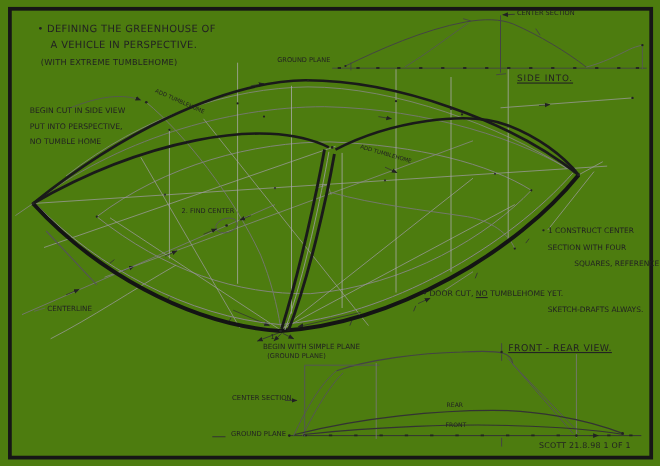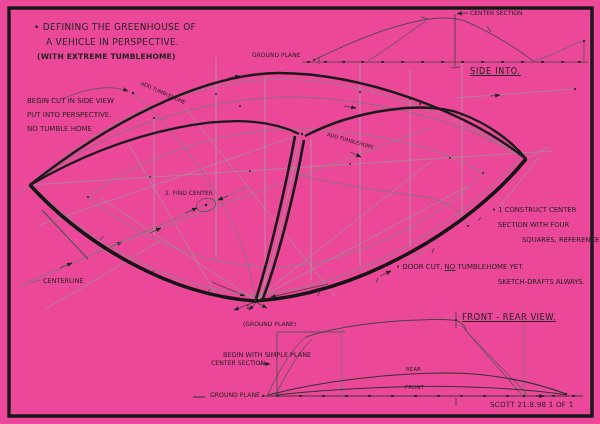--- a/index.html
+++ b/index.html
@@ -1,16 +1,16 @@
 <!DOCTYPE html>
 <html><head>
 <meta charset="utf-8">
 <style>
   html,body{margin:0;padding:0;background:#fff;}
-  .stage{position:relative;width:600px;height:424px;background:#ec4899;font-family:"DejaVu Sans",sans-serif;overflow:hidden;}
+  .stage{position:relative;width:600px;height:424px;background:#4d7c0f;font-family:"DejaVu Sans",sans-serif;overflow:hidden;}
   svg{position:absolute;left:0;top:0;}
   .hw{position:absolute;color:#222;white-space:nowrap;letter-spacing:0.2px;line-height:1.0;}
   .u{text-decoration:underline;}
 </style>
 </head>
 <body>
 
 <div class="stage">
 <svg width="600" height="424" viewBox="0 0 600 424">
   <defs>
@@ -187,48 +187,48 @@
     <circle cx="483" cy="173" r="1" fill="#222" stroke="none"></circle>
     <circle cx="468" cy="226" r="1" fill="#222" stroke="none"></circle>
     <circle cx="280" cy="73" r="1" fill="#222" stroke="none"></circle>
     <circle cx="240" cy="106" r="1" fill="#222" stroke="none"></circle>
     <circle cx="420" cy="104" r="1" fill="#222" stroke="none"></circle>
   </g>
 </svg>
 
   <div class="hw" style="left:34px;top:23px;font-size:9px;letter-spacing:0.3px;">• DEFINING THE GREENHOUSE OF</div>
   <div class="hw" style="left:46px;top:38px;font-size:9px;letter-spacing:0.3px;">A VEHICLE IN PERSPECTIVE.</div>
-  <div class="hw" style="left:37px;top:53px;font-size:7.5px;font-weight:bold;">(WITH EXTREME TUMBLEHOME)</div>
+  <div class="hw" style="left:37px;top:53px;font-size:7.5px;">(WITH EXTREME TUMBLEHOME)</div>
 
   <div class="hw" style="left:252px;top:52px;font-size:6px;letter-spacing:0;">GROUND PLANE</div>
   <div class="hw" style="left:470px;top:10px;font-size:6px;letter-spacing:0;">CENTER SECTION</div>
   <div class="hw u" style="left:470px;top:68px;font-size:8px;letter-spacing:0.8px;">SIDE INTO.</div>
 
   <div class="hw" style="left:27px;top:98px;font-size:7px;letter-spacing:0;">BEGIN CUT IN SIDE VIEW</div>
   <div class="hw" style="left:27px;top:112px;font-size:7px;letter-spacing:0;">PUT INTO PERSPECTIVE,</div>
   <div class="hw" style="left:27px;top:126px;font-size:7px;letter-spacing:0;">NO TUMBLE HOME</div>
 
   <div class="hw" style="left:142px;top:81px;font-size:5px;letter-spacing:0;transform:rotate(24deg);transform-origin:left top;">ADD TUMBLEHOME</div>
   <div class="hw" style="left:328px;top:132px;font-size:5px;letter-spacing:0;transform:rotate(16deg);transform-origin:left top;">ADD TUMBLEHOME</div>
 
   <div class="hw" style="left:165px;top:190px;font-size:6px;letter-spacing:0;">2. FIND CENTER</div>
 
   <div class="hw" style="left:492px;top:207px;font-size:6.8px;letter-spacing:0;">• 1 CONSTRUCT CENTER</div>
   <div class="hw" style="left:498px;top:222px;font-size:6.8px;letter-spacing:0;">SECTION WITH FOUR</div>
   <div class="hw" style="left:498px;top:237px;font-size:6.8px;letter-spacing:0;margin-left:24px;">SQUARES, REFERENCE</div>
   <div class="hw" style="left:498px;top:251px;font-size:6.8px;letter-spacing:0;margin-top:28px;">SKETCH-DRAFTS ALWAYS.</div>
 
-  <div class="hw" style="left:396px;top:264px;font-size:7px;letter-spacing:0;text-align:right;">
+  <div class="hw" style="left:384px;top:264px;font-size:7px;letter-spacing:0;text-align:right;">
     <span>• DOOR CUT, </span><span class="u">NO</span><span> TUMBLEHOME YET.</span>
   </div>
 
   <div class="hw" style="left:43px;top:278px;font-size:6.5px;letter-spacing:0;">CENTERLINE</div>
 
   <div class="hw" style="left:246px;top:304px;font-size:6px;">1</div>
-  <div class="hw" style="left:223px;top:312px;font-size:6.5px;letter-spacing:0;margin-top:40px;">BEGIN WITH SIMPLE PLANE</div>
+  <div class="hw" style="left:239px;top:312px;font-size:6.5px;letter-spacing:0;">BEGIN WITH SIMPLE PLANE</div>
   <div class="hw" style="left:243px;top:321px;font-size:6px;letter-spacing:0;">(GROUND PLANE)</div>
 
   <div class="hw" style="left:211px;top:360px;font-size:6.2px;letter-spacing:0;">CENTER SECTION</div>
   <div class="hw" style="left:210px;top:392px;font-size:6.2px;letter-spacing:0;">GROUND PLANE</div>
   <div class="hw" style="left:406px;top:367px;font-size:5.5px;letter-spacing:0;">REAR</div>
   <div class="hw" style="left:405px;top:385px;font-size:5.5px;letter-spacing:0;">FRONT</div>
   <div class="hw u" style="left:462px;top:313px;font-size:8.5px;letter-spacing:0.4px;">FRONT - REAR VIEW.</div>
 
   <div class="hw" style="left:490px;top:401px;font-size:7.2px;letter-spacing:0.2px;">SCOTT 21.8.98  1 OF 1</div>
 </div>

